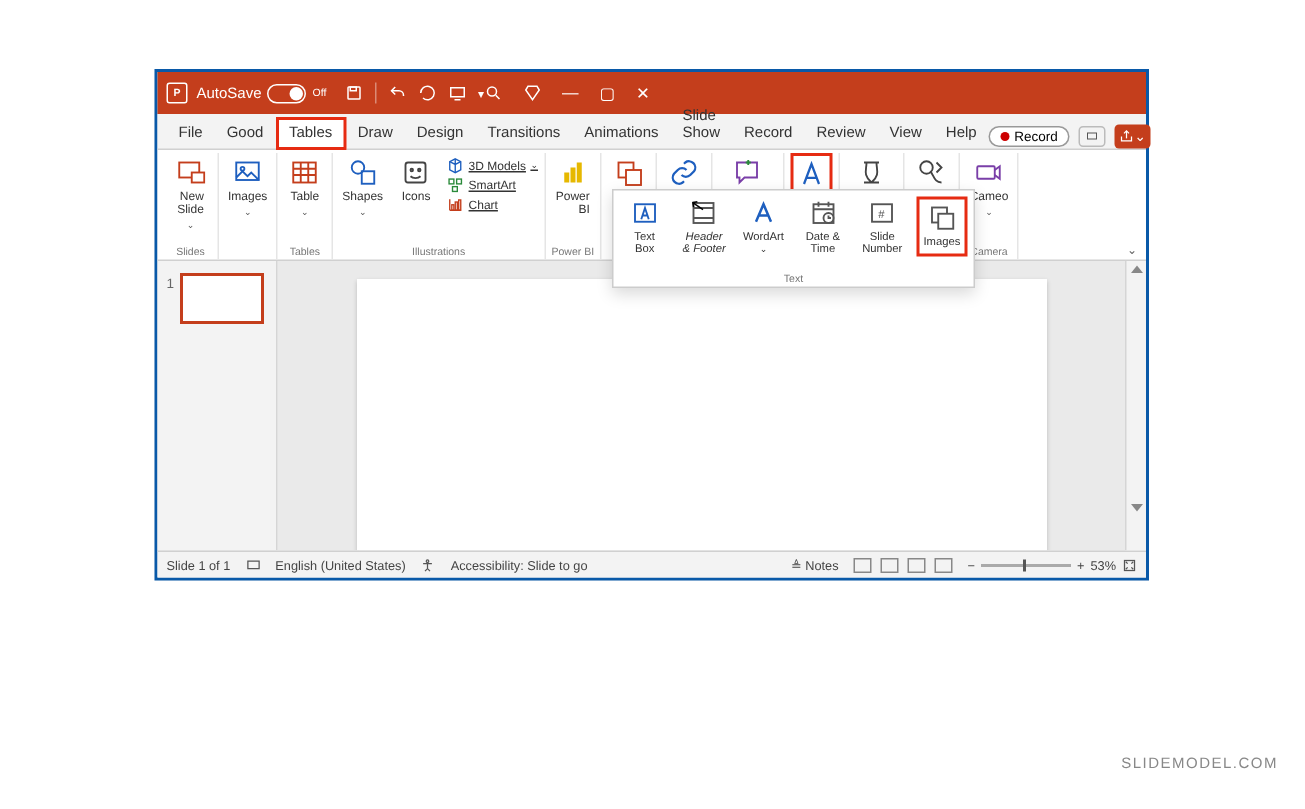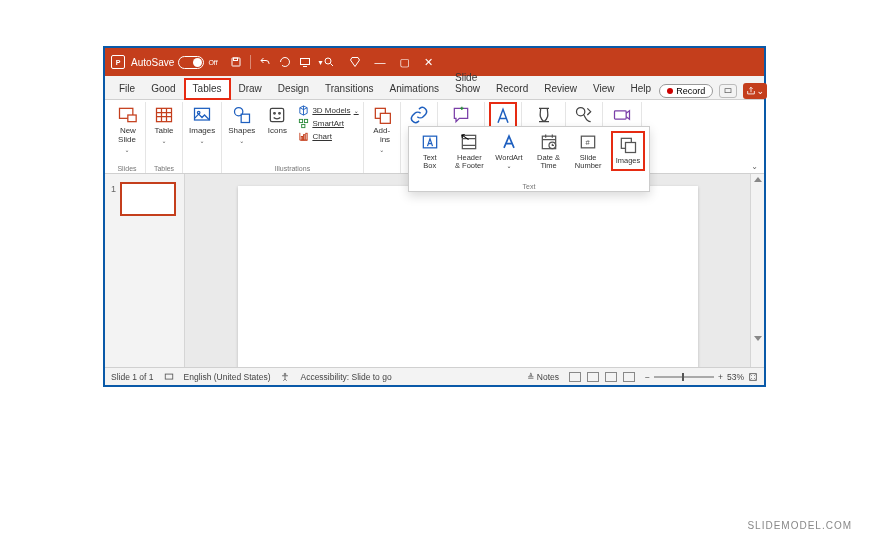--- a/index.html
+++ b/index.html
@@ -60,21 +60,21 @@
   .vscroll::before{top:3px; border-bottom:5px solid #888;}
   .vscroll::after{bottom:26px; border-top:5px solid #888;}
   .statusbar { height:18px; background:#f3f3f3; border-top:1px solid #d0d0d0; display:flex; align-items:center; font-size:8.5px; color:#444; padding:0 6px; gap:10px;}
   .statusbar .sp { flex:1;}
   .viewbtns { display:flex; gap:6px;}
   .viewbtns span{width:12px;height:10px;border:1px solid #888;}
   .zoom { display:flex; align-items:center; gap:4px;}
   .zoom .track{ width:60px; height:2px; background:#aaa; position:relative;}
   .zoom .track::after{content:"";position:absolute; left:28px; top:-3px; width:2px;height:8px; background:#555;}
   .cursor { position:absolute; left:460px; top:130px; font-size:12px; color:#000; z-index:6; transform:rotate(-10deg);}
-  .watermark { position:absolute; right:18px; bottom:8px; font-size:10px; letter-spacing:1px; color:#888;margin-left:32px;}
+  .watermark { position:absolute; right:18px; bottom:24px; font-size:10px; letter-spacing:1px; color:#888;margin-left:32px;}
   svg { display:block;}
   .collapse { position:absolute; right:6px; bottom:2px; font-size:8px; color:#666;}
 </style>
 </head>
 <body>
 
 <div class="window">
 
   <div class="titlebar">
     <div class="ppt-icon">P</div>
@@ -170,51 +170,51 @@
               </svg>
             </div>
           <div class="lbl" style="white-space:pre;">New
 Slide</div>
           <div class="caret">⌄</div>
         </div>
       </div>
       <div class="glabel">Slides</div>
     </div>
 
-    <div class="rgroup">
-      <div class="rgroup-row">
-        <div class="rbtn">
-          <div class="ric">
-              <svg width="20" height="20" viewBox="0 0 24 24" fill="none" stroke="currentColor" stroke-width="1.5">
-                <rect x="3" y="4" width="18" height="16"></rect>
-                <path d="M3 9h18M9 4v16M15 4v16M3 14h18"></path>
-              </svg>
-            </div>
-          <div class="lbl">Table</div>
-          <div class="caret">⌄</div>
-        </div>
-      </div>
-      <div class="glabel">Tables</div>
-    </div>
-
     <div class="rgroup" style="border-right:1px solid #e5e5e5;">
       <div class="rgroup-row">
         <div class="rbtn">
           <div class="ric blue">
               <svg width="20" height="20" viewBox="0 0 24 24" fill="none" stroke="currentColor" stroke-width="1.5">
                 <rect x="3" y="4" width="18" height="14"></rect>
                 <circle cx="8" cy="9" r="1.5"></circle>
                 <path d="M3 16l5-5 4 4 3-3 6 6"></path>
               </svg>
             </div>
           <div class="lbl">Images</div>
           <div class="caret">⌄</div>
         </div>
       </div>
       <div class="glabel">&nbsp;</div>
+    </div>
+
+    <div class="rgroup">
+      <div class="rgroup-row">
+        <div class="rbtn">
+          <div class="ric">
+              <svg width="20" height="20" viewBox="0 0 24 24" fill="none" stroke="currentColor" stroke-width="1.5">
+                <rect x="3" y="4" width="18" height="16"></rect>
+                <path d="M3 9h18M9 4v16M15 4v16M3 14h18"></path>
+              </svg>
+            </div>
+          <div class="lbl">Table</div>
+          <div class="caret">⌄</div>
+        </div>
+      </div>
+      <div class="glabel">Tables</div>
     </div>
 
     <div class="rgroup">
       <div class="rgroup-row">
         <div class="rbtn">
           <div class="ric blue">
               <svg width="20" height="20" viewBox="0 0 24 24" fill="none" stroke="currentColor" stroke-width="1.5">
                 <circle cx="8" cy="8" r="5"></circle>
                 <rect x="11" y="11" width="10" height="10"></rect>
               </svg>
@@ -263,20 +263,36 @@
                   <rect x="17" y="5" width="3" height="15"></rect>
                 </svg>
               </div>
               <span>Chart</span>
             </div>
         </div>
       </div>
       <div class="glabel">Illustrations</div>
     </div>
 
+    <div class="rgroup">
+      <div class="rgroup-row">
+        <div class="rbtn">
+          <div class="ric" style="color:#e6b800">
+              <svg width="20" height="20" viewBox="0 0 24 24" fill="currentColor">
+                <rect x="5" y="12" width="4" height="8"></rect>
+                <rect x="10" y="8" width="4" height="12"></rect>
+                <rect x="15" y="4" width="4" height="16"></rect>
+              </svg>
+            </div>
+          <div class="lbl" style="white-space:pre;">Power
+BI</div>
+        </div>
+      </div>
+      <div class="glabel">Power BI</div>
+    </div>
 
     <div class="rgroup" style="border-right:1px solid #e5e5e5;">
       <div class="rgroup-row">
         <div class="rbtn">
           <div class="ric">
               <svg width="20" height="20" viewBox="0 0 24 24" fill="none" stroke="currentColor" stroke-width="1.5">
                 <rect x="4" y="4" width="12" height="12"></rect>
                 <rect x="10" y="10" width="12" height="12" fill="#fff"></rect>
               </svg>
             </div>
@@ -450,21 +466,21 @@
       <div class="flbl" style="white-space:pre;">Text
 Box</div>
     </div>
     <div class="fbtn">
       <div class="fic" style="color:#555">
           <svg width="20" height="20" viewBox="0 0 24 24" fill="none" stroke="currentColor" stroke-width="1.5">
             <rect x="4" y="4" width="16" height="16"></rect>
             <path d="M4 8h16M4 16h16"></path>
           </svg>
         </div>
-      <div class="flbl" style="white-space:pre;">Header
+      <div class="flbl" style="white-space:pre;font-style:italic;">Header
 &amp; Footer</div>
     </div>
     <div class="fbtn">
       <div class="fic">
           <svg width="20" height="20" viewBox="0 0 24 24" fill="none" stroke="currentColor" stroke-width="2">
             <path d="M6 19L12 5l6 14M8 14h8"></path>
           </svg>
         </div>
       <div class="flbl"><span>WordArt</span><br><span style="font-size:6px">⌄</span></div>
     </div>

